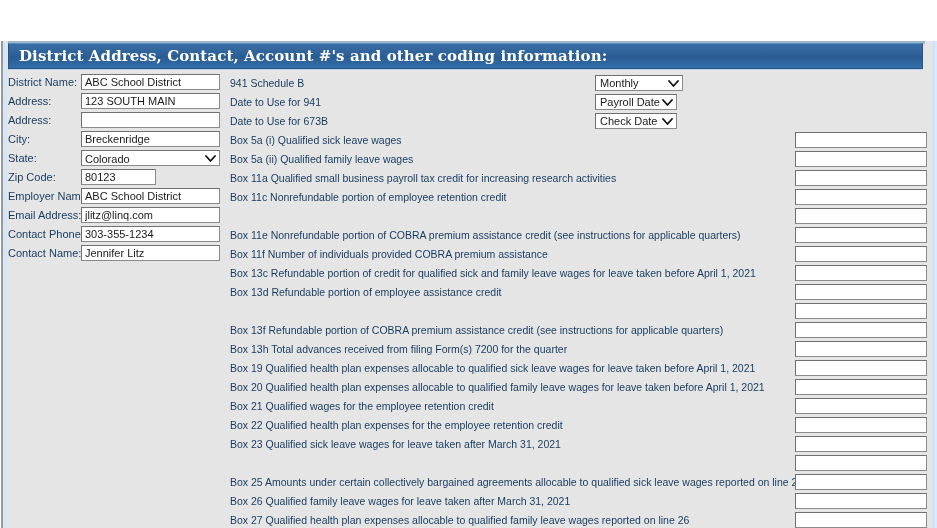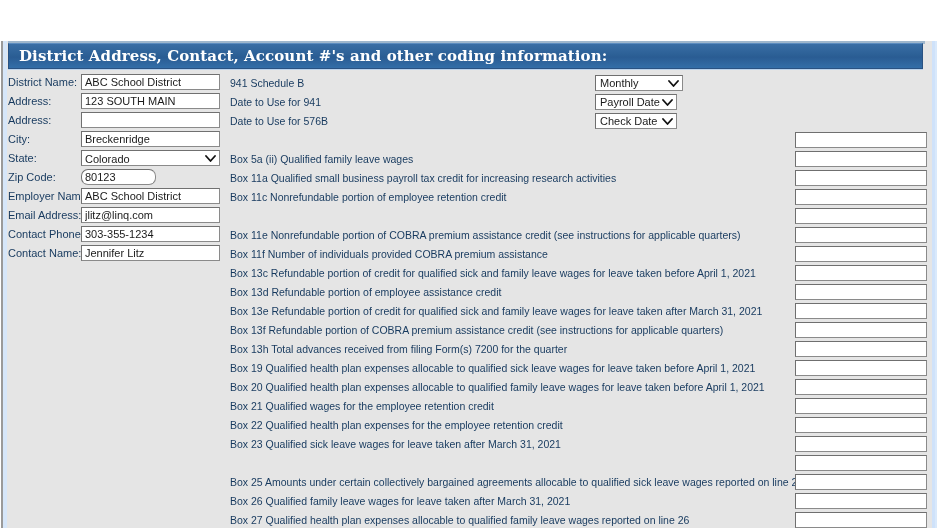--- a/index.html
+++ b/index.html
@@ -106,21 +106,21 @@
     border-top-color: #707070;
     border-left-color: #707070;
     font-family: "Liberation Sans", sans-serif;
     font-size: 11px;
     color: #1a1a1a;
     padding: 0 0 0 3px;
     line-height: 14px;
     outline: none;
   }
   .lf-input.w-wide  { width: 139px; }
-  .lf-input.w-narrow { width: 75px; border-radius: 7px; }
+  .lf-input.w-narrow { width: 75px; }
 
   .lf-select {
     position: absolute;
     left: 73px;
     top: 0px;
     width: 139px;
     height: 16px;
     box-sizing: border-box;
     background: #ffffff;
     border: 1px solid #8a8a8a;
@@ -289,31 +289,32 @@
         <div class="row-select rs-w2">
           <span class="sel-val">Payroll Date</span>
           <span class="caret">
             <svg width="11" height="9" viewBox="0 0 11 9">
               <path d="M1 2 L5.5 7 L10 2" stroke="#111" stroke-width="1.8" fill="none" stroke-linecap="round" stroke-linejoin="round"></path>
             </svg>
           </span>
         </div>
       </div>
       <div class="row">
-        <span class="row-label">Date to Use for 576B</span>
+        <span class="row-label">Date to Use for 673B</span>
         <div class="row-select rs-w3">
           <span class="sel-val">Check Date</span>
           <span class="caret">
             <svg width="11" height="9" viewBox="0 0 11 9">
               <path d="M1 2 L5.5 7 L10 2" stroke="#111" stroke-width="1.8" fill="none" stroke-linecap="round" stroke-linejoin="round"></path>
             </svg>
           </span>
         </div>
       </div>
       <div class="row">
+        <span class="row-label">Box 5a (i) Qualified sick leave wages</span>
         <input type="text" class="row-input" value="" style="">
       </div>
       <div class="row">
         <span class="row-label">Box 5a (ii) Qualified family leave wages</span>
         <input type="text" class="row-input" value="" style="">
       </div>
       <div class="row">
         <span class="row-label">Box 11a Qualified small business payroll tax credit for increasing research activities</span>
         <input type="text" class="row-input" value="" style="">
       </div>
@@ -334,21 +335,20 @@
       </div>
       <div class="row">
         <span class="row-label">Box 13c Refundable portion of credit for qualified sick and family leave wages for leave taken before April 1, 2021</span>
         <input type="text" class="row-input" value="" style="">
       </div>
       <div class="row">
         <span class="row-label">Box 13d Refundable portion of employee assistance credit</span>
         <input type="text" class="row-input" value="" style="">
       </div>
       <div class="row">
-        <span class="row-label">Box 13e Refundable portion of credit for qualified sick and family leave wages for leave taken after March 31, 2021</span>
         <input type="text" class="row-input" value="" style="">
       </div>
       <div class="row">
         <span class="row-label">Box 13f Refundable portion of COBRA premium assistance credit (see instructions for applicable quarters)</span>
         <input type="text" class="row-input" value="" style="">
       </div>
       <div class="row">
         <span class="row-label">Box 13h Total advances received from filing Form(s) 7200 for the quarter</span>
         <input type="text" class="row-input" value="" style="">
       </div>

